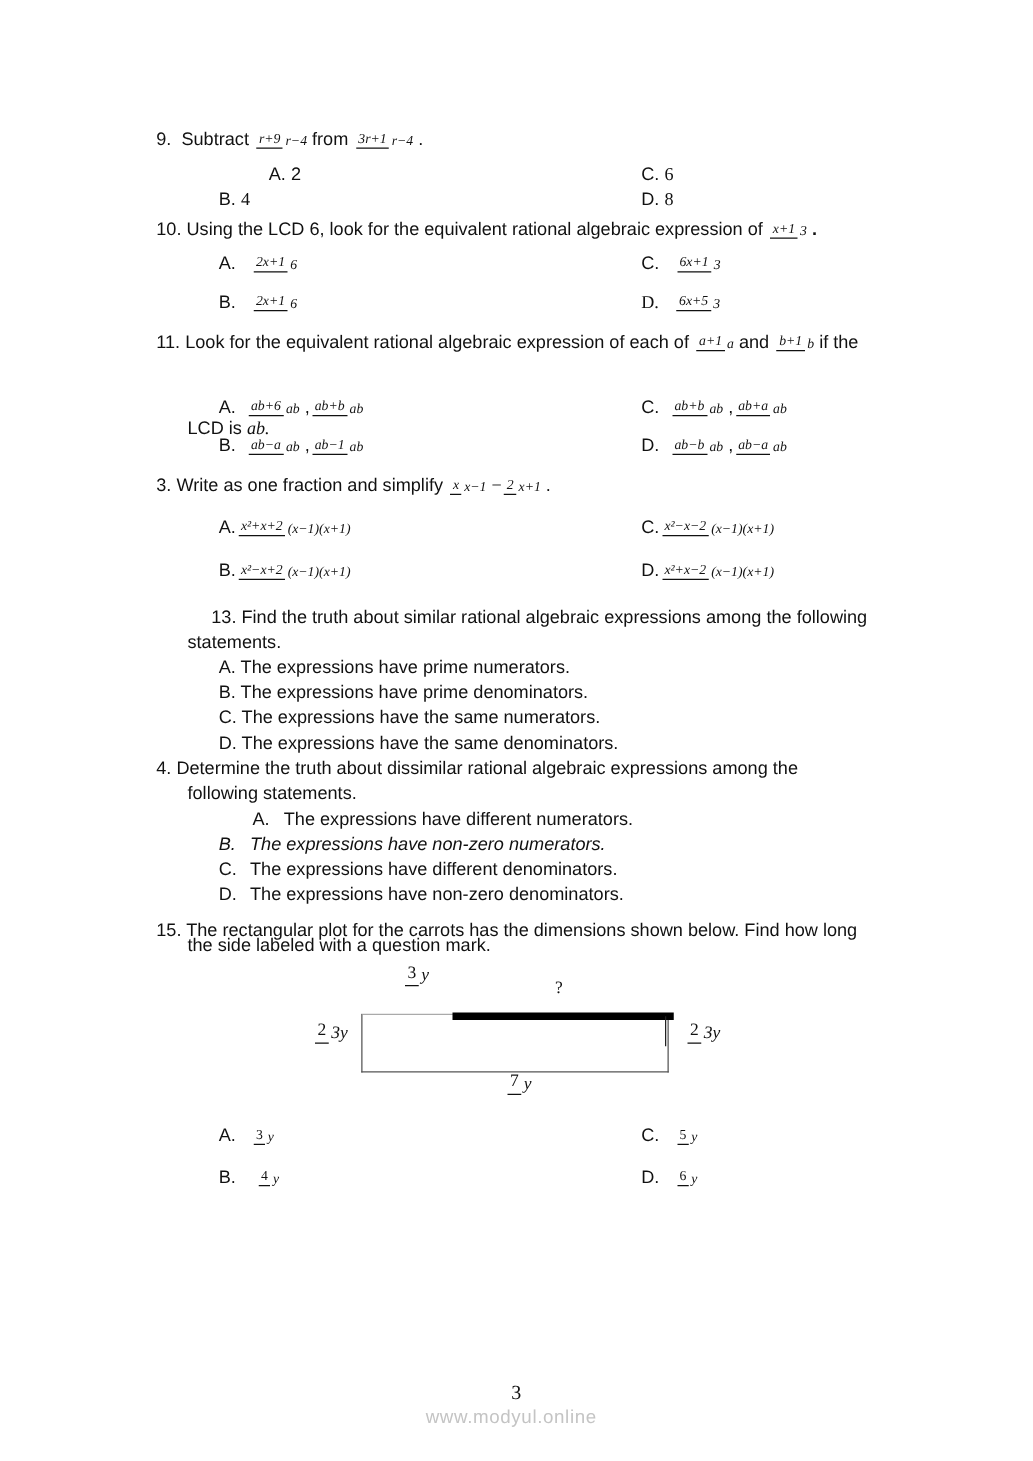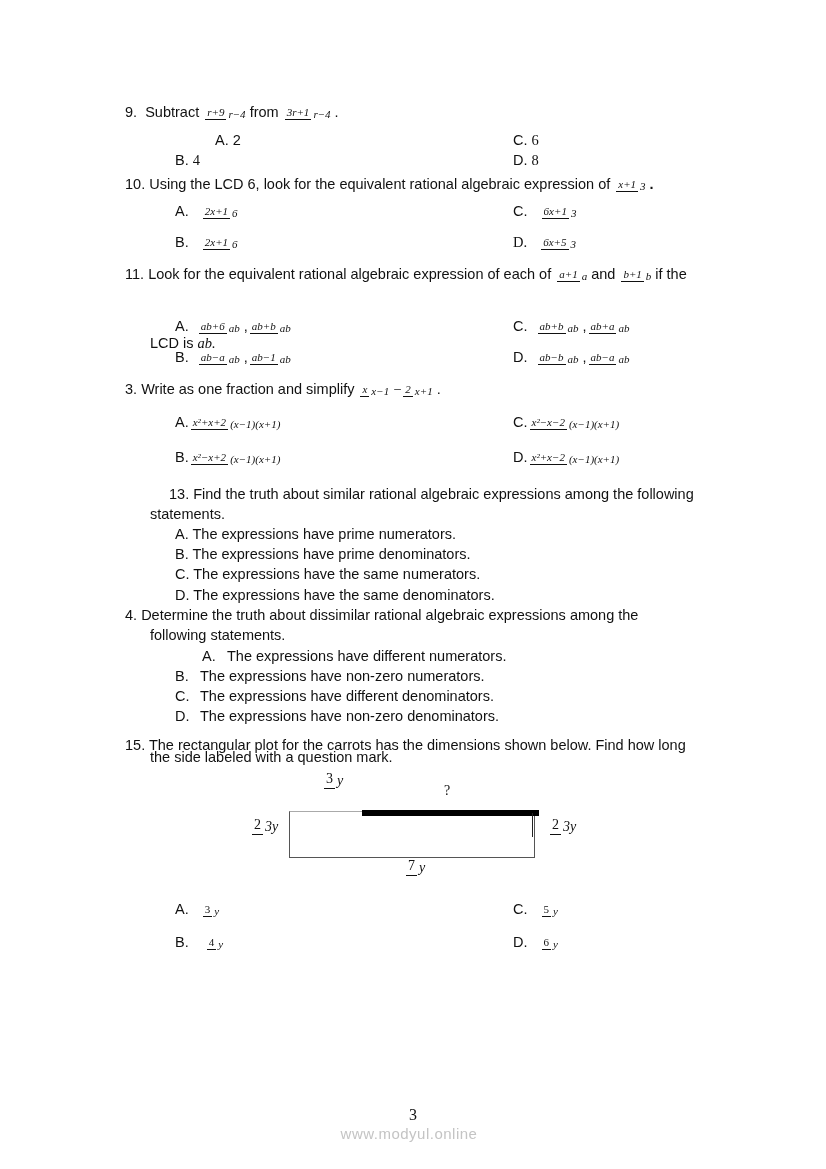--- a/index.html
+++ b/index.html
@@ -141,21 +141,21 @@
 <div class="abs" style="left:125px;top:486px;margin-left:44px;"><span>13.</span> <span>Find the truth about similar rational algebraic expressions among the following</span></div>
 <div class="abs" style="left:150px;top:506px;"><span>statements.</span></div>
 <div class="abs" style="left:175px;top:526px;">A. The expressions have prime numerators.</div>
 <div class="abs" style="left:175px;top:546px;">B. The expressions have prime denominators.</div>
 <div class="abs" style="left:175px;top:566px;">C. The expressions have the same numerators.</div>
 <div class="abs" style="left:175px;top:587px;">D. The expressions have the same denominators.</div>
 
 <div class="abs" style="left:125px;top:607px;"><span>4.</span> <span>Determine the truth about dissimilar rational algebraic expressions among the</span></div>
 <div class="abs" style="left:150px;top:627px;"><span>following statements.</span></div>
 <div class="abs" style="left:175px;top:648px;margin-left:27px;"><span class="opt-label" style="width:25px">A.</span><span>The expressions have different numerators.</span></div>
-<div class="abs" style="left:175px;top:668px;"><span class="opt-label" style="width:25px">B.</span><span>The expressions have non-zero numerators.</span></div>
+<div class="abs" style="left:175px;top:668px;font-style:italic;"><span class="opt-label" style="width:25px">B.</span><span>The expressions have non-zero numerators.</span></div>
 <div class="abs" style="left:175px;top:688px;"><span class="opt-label" style="width:25px">C.</span><span>The expressions have different denominators.</span></div>
 <div class="abs" style="left:175px;top:708px;"><span class="opt-label" style="width:25px">D.</span><span>The expressions have non-zero denominators.</span></div>
 
 <div class="abs" style="left:125px;top:737px;"><span>15.</span> <span>The rectangular plot for the carrots has the dimensions shown below. Find how long</span></div>
 <div class="abs" style="left:150px;top:749px;"><span>the side labeled with a question mark.</span></div>
 
 <div class="diagram">
   <div class="rect"></div>
   <div class="bar"></div>
   <div class="tick"></div>

